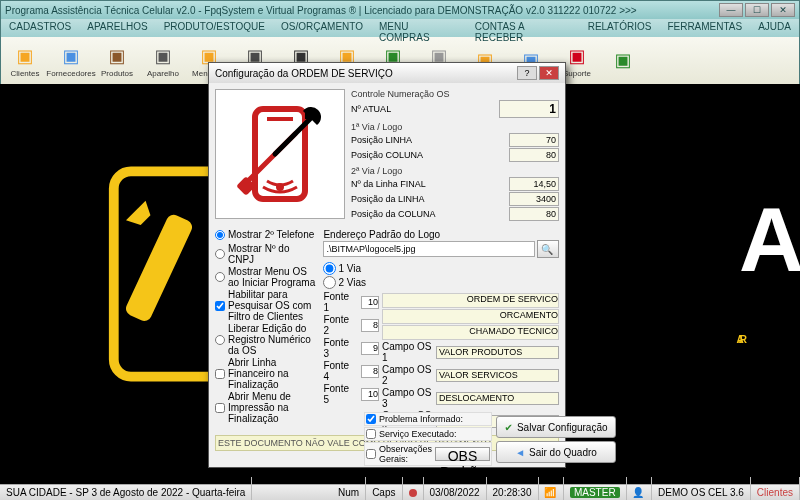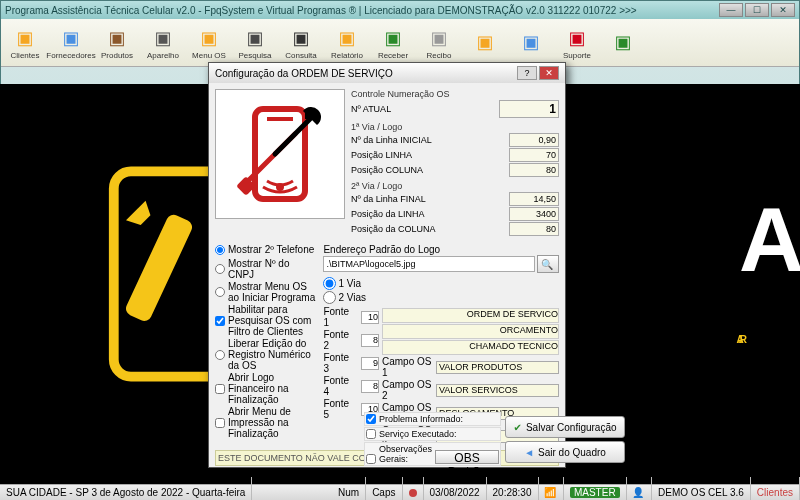--- a/index.html
+++ b/index.html
@@ -49,43 +49,54 @@
 .fontgrid{display:flex;gap:3px;margin-top:2px}
 .fcol{font-size:9px}
 .fcol .frow{display:flex;align-items:center;margin-bottom:1px;gap:12px}
 .fcol input{width:18px;height:13px;font-size:9px;text-align:right;border:1px solid #aaa}
 .camposcol{flex:1}
 .camposcol .crow{display:flex;align-items:center;margin-bottom:1px;gap:2px}
 .camposcol .crow input{flex:1;height:13px;font-size:9px;border:1px solid #aaa;background:#f8f8e0;padding:0 2px}
 .actbtns{display:flex;flex-direction:column;gap:3px;margin-top:8px;align-items:flex-end}
 .actbtns button{width:120px;height:22px;background:linear-gradient(#fff,#e0e0e0);border:1px solid #999;border-radius:3px;font-size:9px;cursor:pointer;display:flex;align-items:center;justify-content:center;gap:4px}
 .botsec{margin-top:4px}
-.botsec .brow{display:flex;align-items:flex-end;gap:3px;margin-bottom:1px;background:#f5f5f5;padding:1px;border:1px solid #ddd}
+.botsec .brow{display:flex;align-items:center;gap:3px;margin-bottom:1px;background:#f5f5f5;padding:1px;border:1px solid #ddd}
 .botsec input[type=checkbox]{width:10px;height:10px}
 .botsec label{flex:1;font-size:9px}
-.botsec button{width:64px;height:14px;font-size:12px;border:1px solid #999;background:linear-gradient(#fff,#ddd)}
+.botsec button{width:55px;height:14px;font-size:14px;border:1px solid #999;background:linear-gradient(#fff,#ddd)}
 .warn{background:#f5f5d0;border:1px solid #cc9;padding:2px;font-size:9px;color:#555;margin-top:2px}
 .statusbar{position:absolute;bottom:0;left:0;right:0;height:16px;background:linear-gradient(#f0f0f0,#d8d8d8);display:flex;align-items:center;font-size:9px;border-top:1px solid #aaa}
 .statusbar .cell{padding:16px 6px;border-right:1px solid #bbb;height:100%;display:flex;align-items:center}
 .statusbar .spacer{flex:1}
 .statusbar .green{background:#2a8a2a;color:#fff;padding:0 4px;border-radius:2px}
 .bottomlay{position:absolute;bottom:0;left:155px;right:10px;display:flex;gap:4px}
 </style>
 </head>
 <body>
 
 <div class="window">
 <div class="titlebar">
 <span>Programa Assistência Técnica Celular v2.0 - FpqSystem e Virtual Programas ® | Licenciado para  DEMONSTRAÇÃO v2.0 311222 010722  &gt;&gt;&gt;</span>
 <div class="buttons">
 <div class="wbtn">—</div>
 <div class="wbtn">☐</div>
 <div class="wbtn">✕</div>
 </div>
 </div>
+<div class="menubar" id="menubar">
+      <span>CADASTROS</span>
+      <span>APARELHOS</span>
+      <span>PRODUTO/ESTOQUE</span>
+      <span>OS/ORÇAMENTO</span>
+      <span>MENU COMPRAS</span>
+      <span>CONTAS A RECEBER</span>
+      <span>RELATÓRIOS</span>
+      <span>FERRAMENTAS</span>
+      <span>AJUDA</span>
+    </div>
 <div class="toolbar" id="toolbar">
       <div class="tbtn">
         <div class="ico" style="color:#f5a623">▣</div>
         <div class="lbl">Clientes</div>
       </div>
       <div class="tbtn">
         <div class="ico" style="color:#4a90e2">▣</div>
         <div class="lbl">Fornecedores</div>
       </div>
       <div class="tbtn">
@@ -176,24 +187,20 @@
 <div class="grp">
               <div class="gttl">Controle Numeração OS</div>
 <div class="row">
                 <label>Nº ATUAL</label>
                 <input style="font-weight: bold; font-size: 12px; width: 60px; height: 18px;" value="1">
               </div>
             </div>
 <div class="grp">
               <div class="gttl">1ª Via / Logo</div>
 <div class="row">
-                <label>Nº da Linha INICIAL</label>
-                <input value="0,90" style="">
-              </div>
-<div class="row">
                 <label>Posição LINHA</label>
                 <input value="70" style="">
               </div>
 <div class="row">
                 <label>Posição COLUNA</label>
                 <input value="80" style="">
               </div>
             </div>
 <div class="grp">
               <div class="gttl">2ª Via / Logo</div>
@@ -230,21 +237,21 @@
             <div class="rrow">
               <input type="checkbox" checked="" style="">
               <span>Habilitar para Pesquisar OS com Filtro de Clientes</span>
             </div>
             <div class="rrow">
               <input type="radio" style="">
               <span>Liberar Edição do Registro Numérico da OS</span>
             </div>
             <div class="rrow">
               <input type="checkbox" style="">
-              <span>Abrir Logo Financeiro na Finalização</span>
+              <span>Abrir Linha Financeiro na Finalização</span>
             </div>
             <div class="rrow">
               <input type="checkbox" style="">
               <span>Abrir Menu de Impressão na Finalização</span>
             </div>
           </div>
 <div class="rightmid">
 <div class="plabel">Endereço Padrão do Logo</div>
 <div class="pathbox">
               <input value=".\BITMAP\logocel5.jpg" style="">

